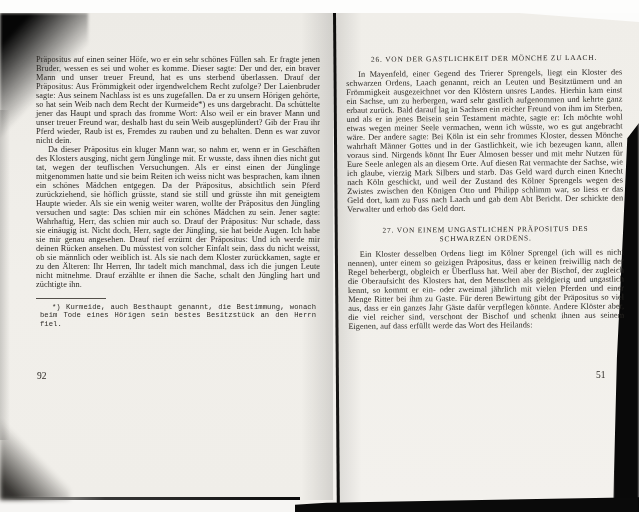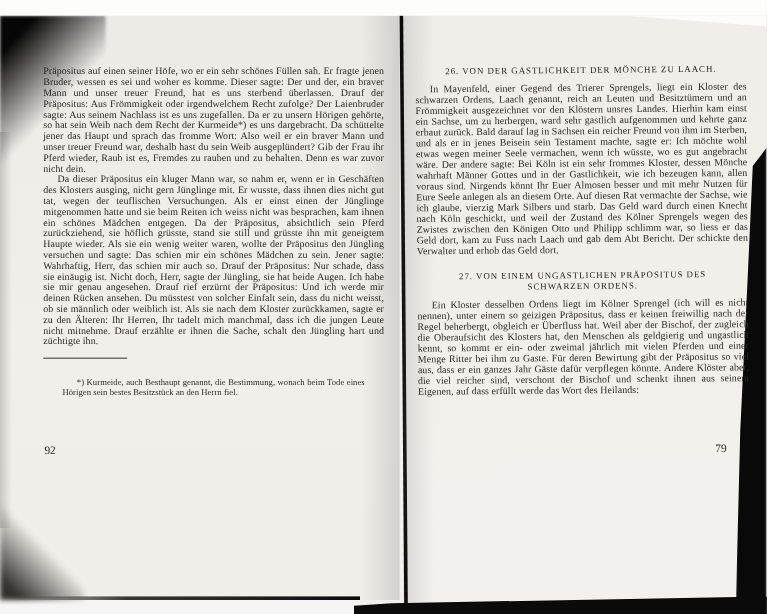--- a/index.html
+++ b/index.html
@@ -113,25 +113,26 @@
     line-height: 9.5px;
   }
   .heading-26 { white-space: nowrap; }
   .heading-27 { margin: 12px auto 5px auto; max-width: 250px; }
   .footnote-rule {
     width: 70px; height: 0;
     border-top: 1px solid #54504a;
     margin: 9px 0 3px 0;
   }
   .footnote {
-    margin: 16px;
+    margin: 4px;
     font-size: 7.2px;
     line-height: 8.4px;
     text-indent: 12px;
     text-align: justify;
+    font-family: Liberation Mono, monospace;
   }
   .pageno {
     position: absolute; z-index: 4;
     font-size: 9.5px; color: #2c2925;
   }
   .pageno-left  { left: 37px;  top: 371px; }
   .pageno-right { left: 596px; top: 370px; }
 </style>
 </head>
 <body>
@@ -161,15 +162,15 @@
     <p class="footnote">*) Kurmeide, auch Besthaupt genannt, die Bestimmung, wonach beim Tode eines Hörigen sein bestes Besitzstück an den Herrn fiel.</p>
   </div>
   <div class="pageno pageno-left">92</div>
 
   <div class="pagetext right-text">
     <h2 class="heading heading-26">26. VON DER GASTLICHKEIT DER MÖNCHE ZU LAACH.</h2>
     <p class="para indent">In Mayenfeld, einer Gegend des Trierer Sprengels, liegt ein Kloster des schwarzen Ordens, Laach genannt, reich an Leuten und Besitztümern und an Frömmigkeit ausgezeichnet vor den Klöstern unsres Landes. Hierhin kam einst ein Sachse, um zu herbergen, ward sehr gastlich aufgenommen und kehrte ganz erbaut zurück. Bald darauf lag in Sachsen ein reicher Freund von ihm im Sterben, und als er in jenes Beisein sein Testament machte, sagte er: Ich möchte wohl etwas wegen meiner Seele vermachen, wenn ich wüsste, wo es gut angebracht wäre. Der andere sagte: Bei Köln ist ein sehr frommes Kloster, dessen Mönche wahrhaft Männer Gottes und in der Gastlichkeit, wie ich bezeugen kann, allen voraus sind. Nirgends könnt Ihr Euer Almosen besser und mit mehr Nutzen für Eure Seele anlegen als an diesem Orte. Auf diesen Rat vermachte der Sachse, wie ich glaube, vierzig Mark Silbers und starb. Das Geld ward durch einen Knecht nach Köln geschickt, und weil der Zustand des Kölner Sprengels wegen des Zwistes zwischen den Königen Otto und Philipp schlimm war, so liess er das Geld dort, kam zu Fuss nach Laach und gab dem Abt Bericht. Der schickte den Verwalter und erhob das Geld dort.</p>
     <h2 class="heading heading-27">27. VON EINEM UNGASTLICHEN PRÄPOSITUS DES SCHWARZEN ORDENS.</h2>
     <p class="para indent">Ein Kloster desselben Ordens liegt im Kölner Sprengel (ich will es nicht nennen), unter einem so geizigen Präpositus, dass er keinen freiwillig nach der Regel beherbergt, obgleich er Überfluss hat. Weil aber der Bischof, der zugleich die Oberaufsicht des Klosters hat, den Menschen als geldgierig und ungastlich kennt, so kommt er ein- oder zweimal jährlich mit vielen Pferden und einer Menge Ritter bei ihm zu Gaste. Für deren Bewirtung gibt der Präpositus so viel aus, dass er ein ganzes Jahr Gäste dafür verpflegen könnte. Andere Klöster aber, die viel reicher sind, verschont der Bischof und schenkt ihnen aus seinem Eigenen, auf dass erfüllt werde das Wort des Heilands:</p>
   </div>
-  <div class="pageno pageno-right">79</div>
+  <div class="pageno pageno-right">51</div>
 
 </div>
 
 </body></html>

